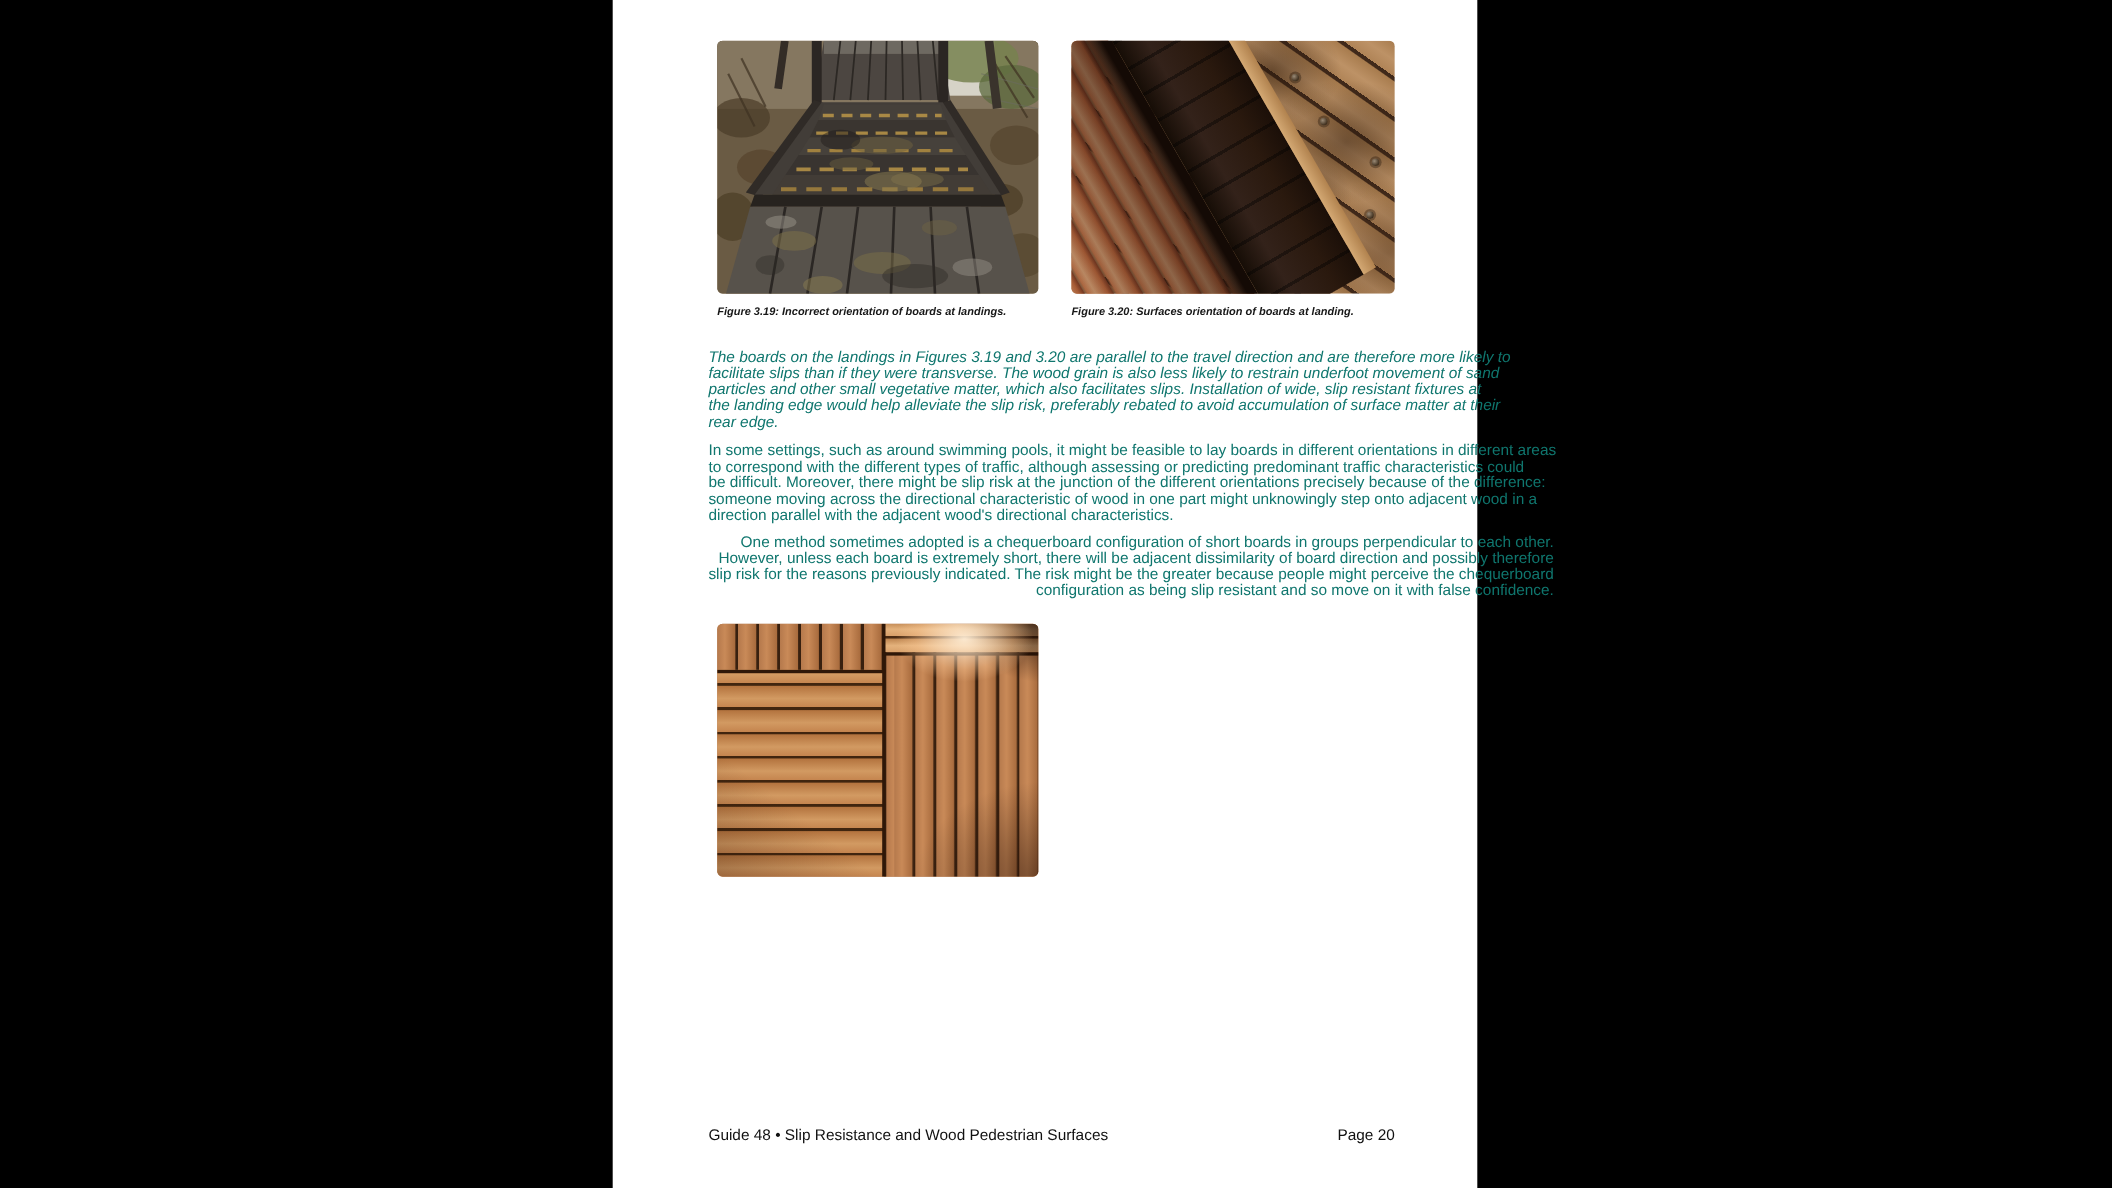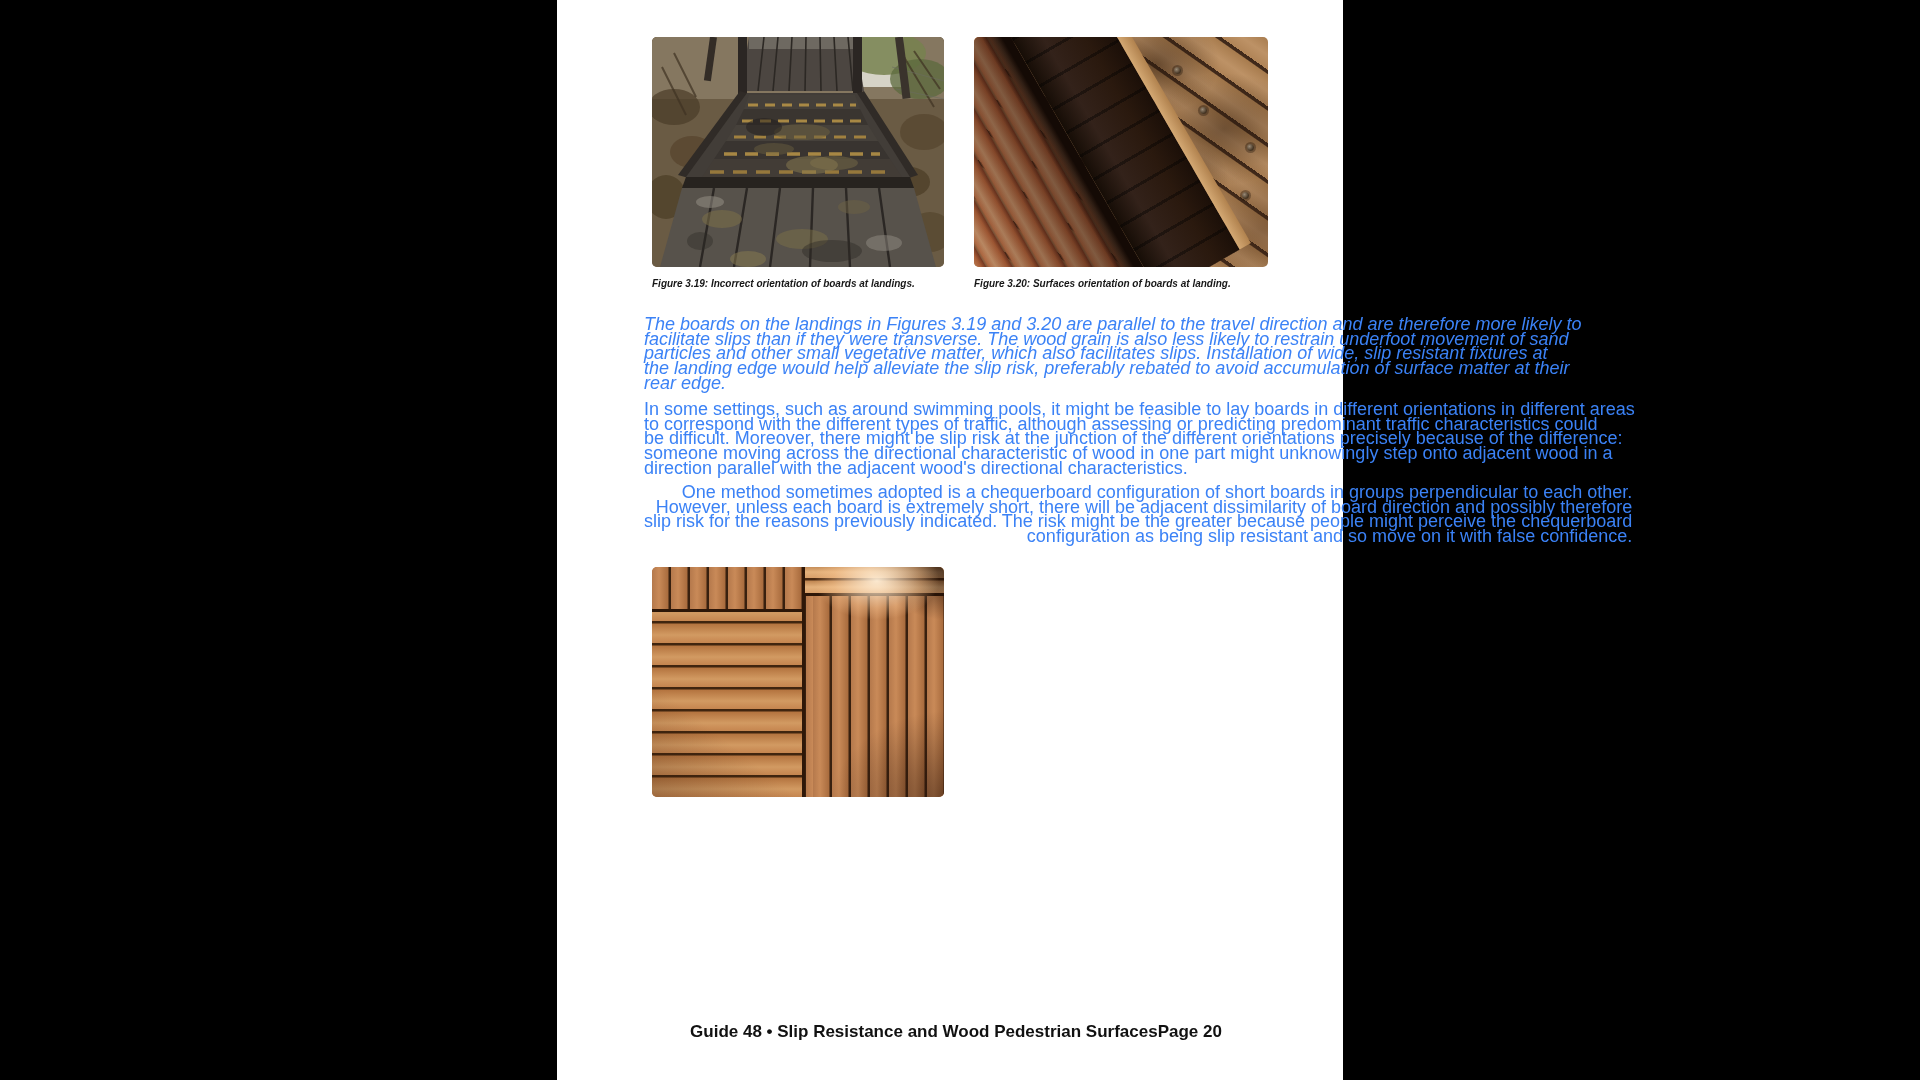--- a/index.html
+++ b/index.html
@@ -87,30 +87,30 @@
 
   
   .caption {
     position: absolute;
     font-size: 10px; font-weight: bold; font-style: italic;
     color: #171717; line-height: 14.5px;
     white-space: pre;
   }
   .para {
     position: absolute;
-    font-size: 18px; line-height: 14.7px;
-    color: #3b82f6;
+    font-size: 14px; line-height: 14.7px;
+    color: #0f766e;
     white-space: pre;
   }
   .para.italic { font-style: italic; }
   .footer {
     position: absolute;
     left: 87px; top: 1024px; width: 624px;
-    display: flex; justify-content: center;
-    font-size: 17px; font-weight: bold; color: #111;
+    display: flex; justify-content: space-between;
+    font-size: 14px; font-weight: normal; color: #111;
     line-height: 15px;
   }
 </style>
 </head>
 <body>
 
 <div class="paper">
 
   <div class="photo" style="left:95px; top:37px; width:292px; height:230px;">
     <svg width="292" height="230" viewBox="0 0 292 230">

